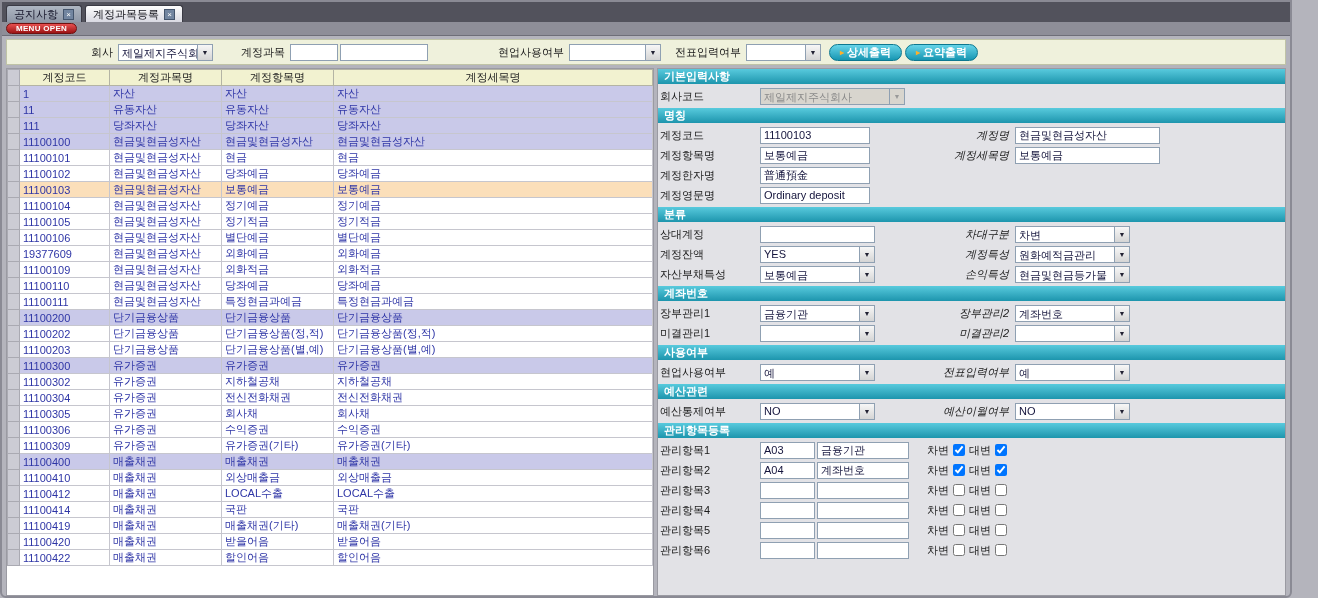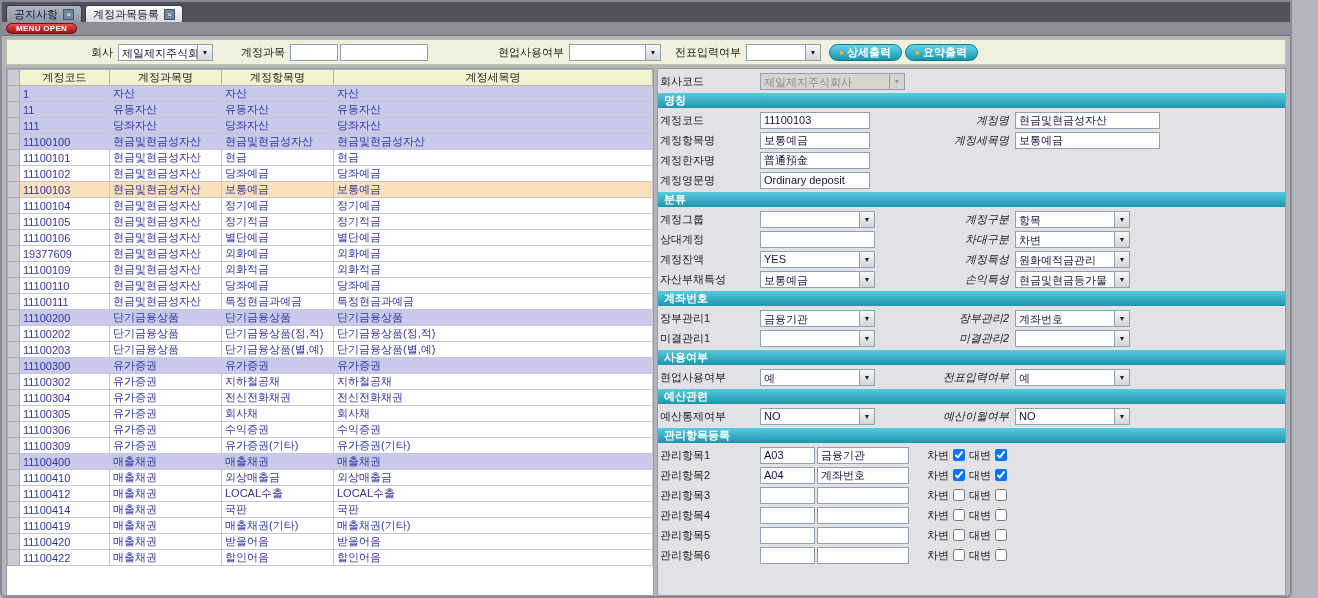--- a/index.html
+++ b/index.html
@@ -341,20 +341,21 @@
               <td>매출채권</td>
               <td>할인어음</td>
               <td>할인어음</td>
             </tr>
           </tbody>
       </table>
     </div>
 
     <div class="panel">
 
+      <div class="sec-hdr">기본입력사항</div>
       <div class="sec-body">
         <div class="frow">
           <span class="lbl1">회사코드</span>
           <span class="c1">
             <span class="combo disabled w145">
               <span class="combo-text">제일제지주식회사</span>
               <span class="combo-btn">▼</span>
             </span>
           </span>
         </div>
@@ -391,36 +392,20 @@
         <div class="frow">
           <span class="lbl1">계정영문명</span>
           <span class="c1">
               <input class="tin w110" value="Ordinary deposit" style="">
             </span>
         </div>
       </div>
 
       <div class="sec-hdr">분류</div>
       <div class="sec-body">
-        <div class="frow">
-          <span class="lbl1">계정그룹</span>
-          <span class="c1">
-            <span class="combo w115">
-              <span class="combo-text"></span>
-              <span class="combo-btn">▼</span>
-            </span>
-          </span>
-          <span class="lbl2">계정구분</span>
-          <span class="c2">
-            <span class="combo w115">
-              <span class="combo-text">항목</span>
-              <span class="combo-btn">▼</span>
-            </span>
-          </span>
-        </div>
         <div class="frow">
           <span class="lbl1">상대계정</span>
           <span class="c1">
               <input class="tin w115" value="" style="">
             </span>
           <span class="lbl2">차대구분</span>
           <span class="c2">
             <span class="combo w115">
               <span class="combo-text">차변</span>
               <span class="combo-btn">▼</span>

